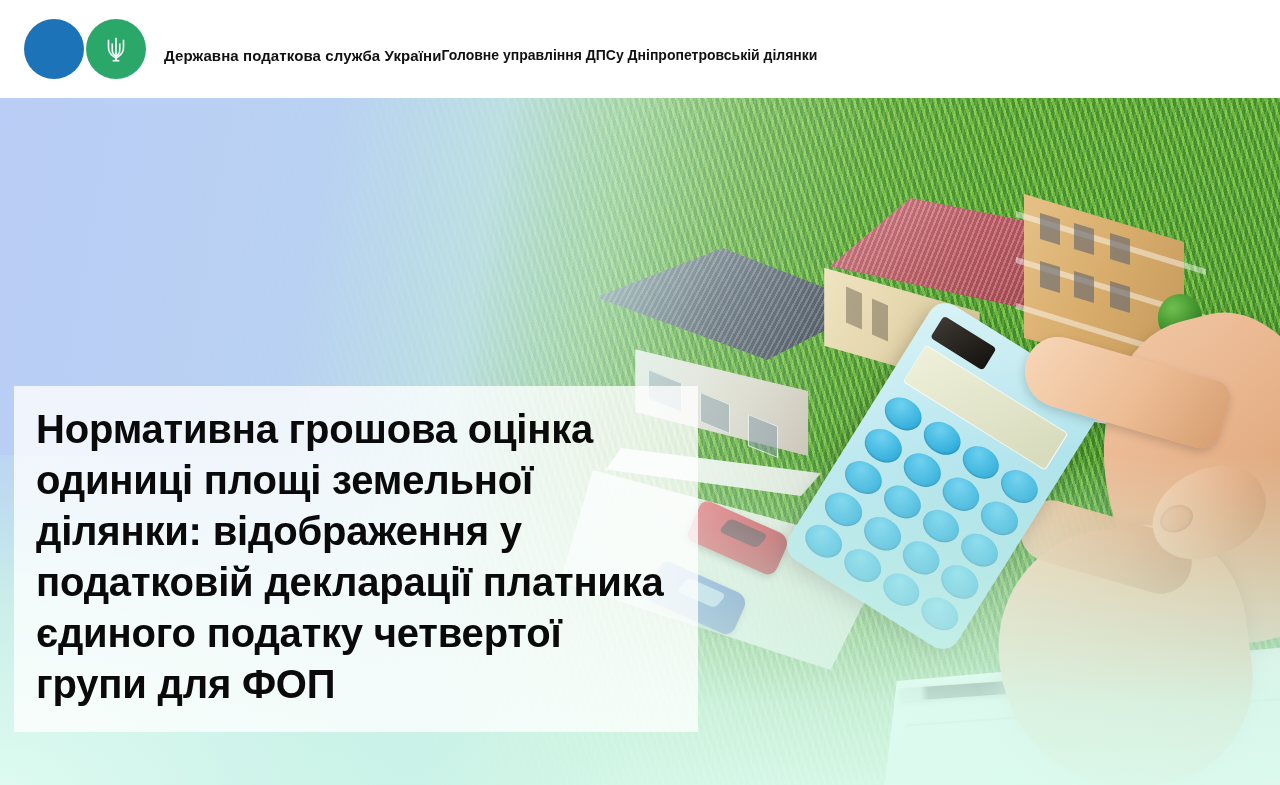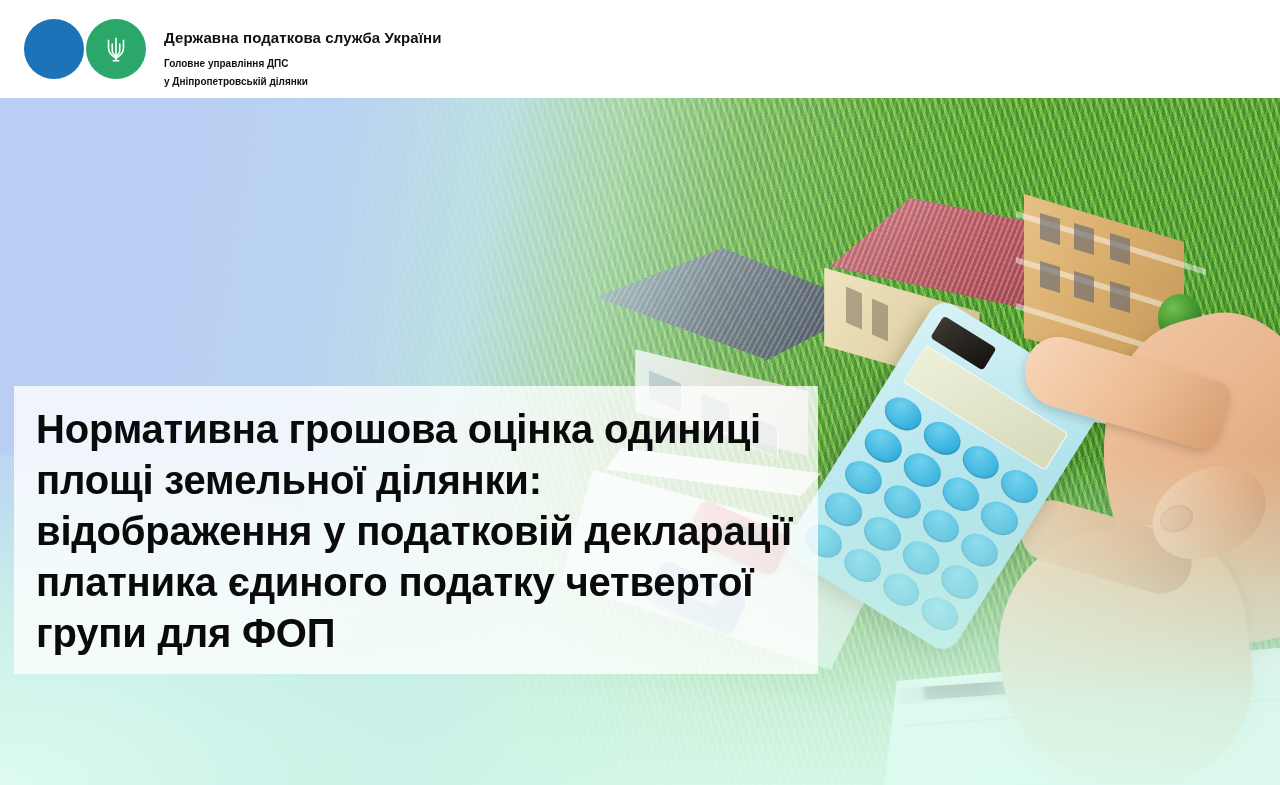--- a/index.html
+++ b/index.html
@@ -25,27 +25,27 @@
     width:60px; height:60px;
   }
   .logo-circle.blue  { left:0;  background:#1d73b8; }
   .logo-circle.green { left:62px; background:#2ba869; }
   .trident {
     position:absolute; left:62px; top:0; width:60px; height:60px;
     display:flex; align-items:center; justify-content:center;
   }
   .trident svg { width:26px; height:30px; display:block; }
 
-  .org-text { margin-left:18px; display:flex; flex-direction:column; justify-content:flex-start;margin-top:20px; }
+  .org-text { margin-left:18px; display:flex; flex-direction:row; justify-content:flex-start;margin-top:20px; }
   .org-line1 {
     font-size:15px; font-weight:bold; color:#111; letter-spacing:0.1px;
     line-height:20px; margin-bottom:7px;
   }
   .org-line2, .org-line3 {
-    font-size:10px; font-weight:bold; color:#111; line-height:18px;
+    font-size:14px; font-weight:bold; color:#111; line-height:18px;
   }
 
   
   .hero {
     position:absolute; left:0; top:98px; width:1280px; height:687px;
     overflow:hidden;
     background:linear-gradient(170deg,#b9cdf6 0%, #b9cdf6 18%, #bfe2f0 38%, #cdf4e2 58%, #ddfbec 78%, #e8fdf3 100%);
   }
   .hero-photo {
     position:absolute; inset:0;
@@ -288,22 +288,22 @@
     gap:7px;
   }
   .calc .key {
     background:radial-gradient(circle at 34% 28%, #6cd0ef 0%, #3ab4e0 60%, #1f97c7 100%);
     border-radius:50%;
     box-shadow:inset 0 -1px 2px rgba(0,0,0,.2);
   }
 
   
   .title-box {
-    position:absolute; left:14px; top:288px; width:804px;
-    padding:18px 20px 15px 22px;
+    position:absolute; left:14px; top:288px; width:684px;
+    padding:18px 20px 22px 22px;
     background:rgba(255,255,255,.78);
   }
   .title-box h1 {
     font-size:40px; line-height:51px; font-weight:bold;
     color:#0a0a0a; letter-spacing:-0.2px;
   }
 </style>
 </head>
 <body>
 

